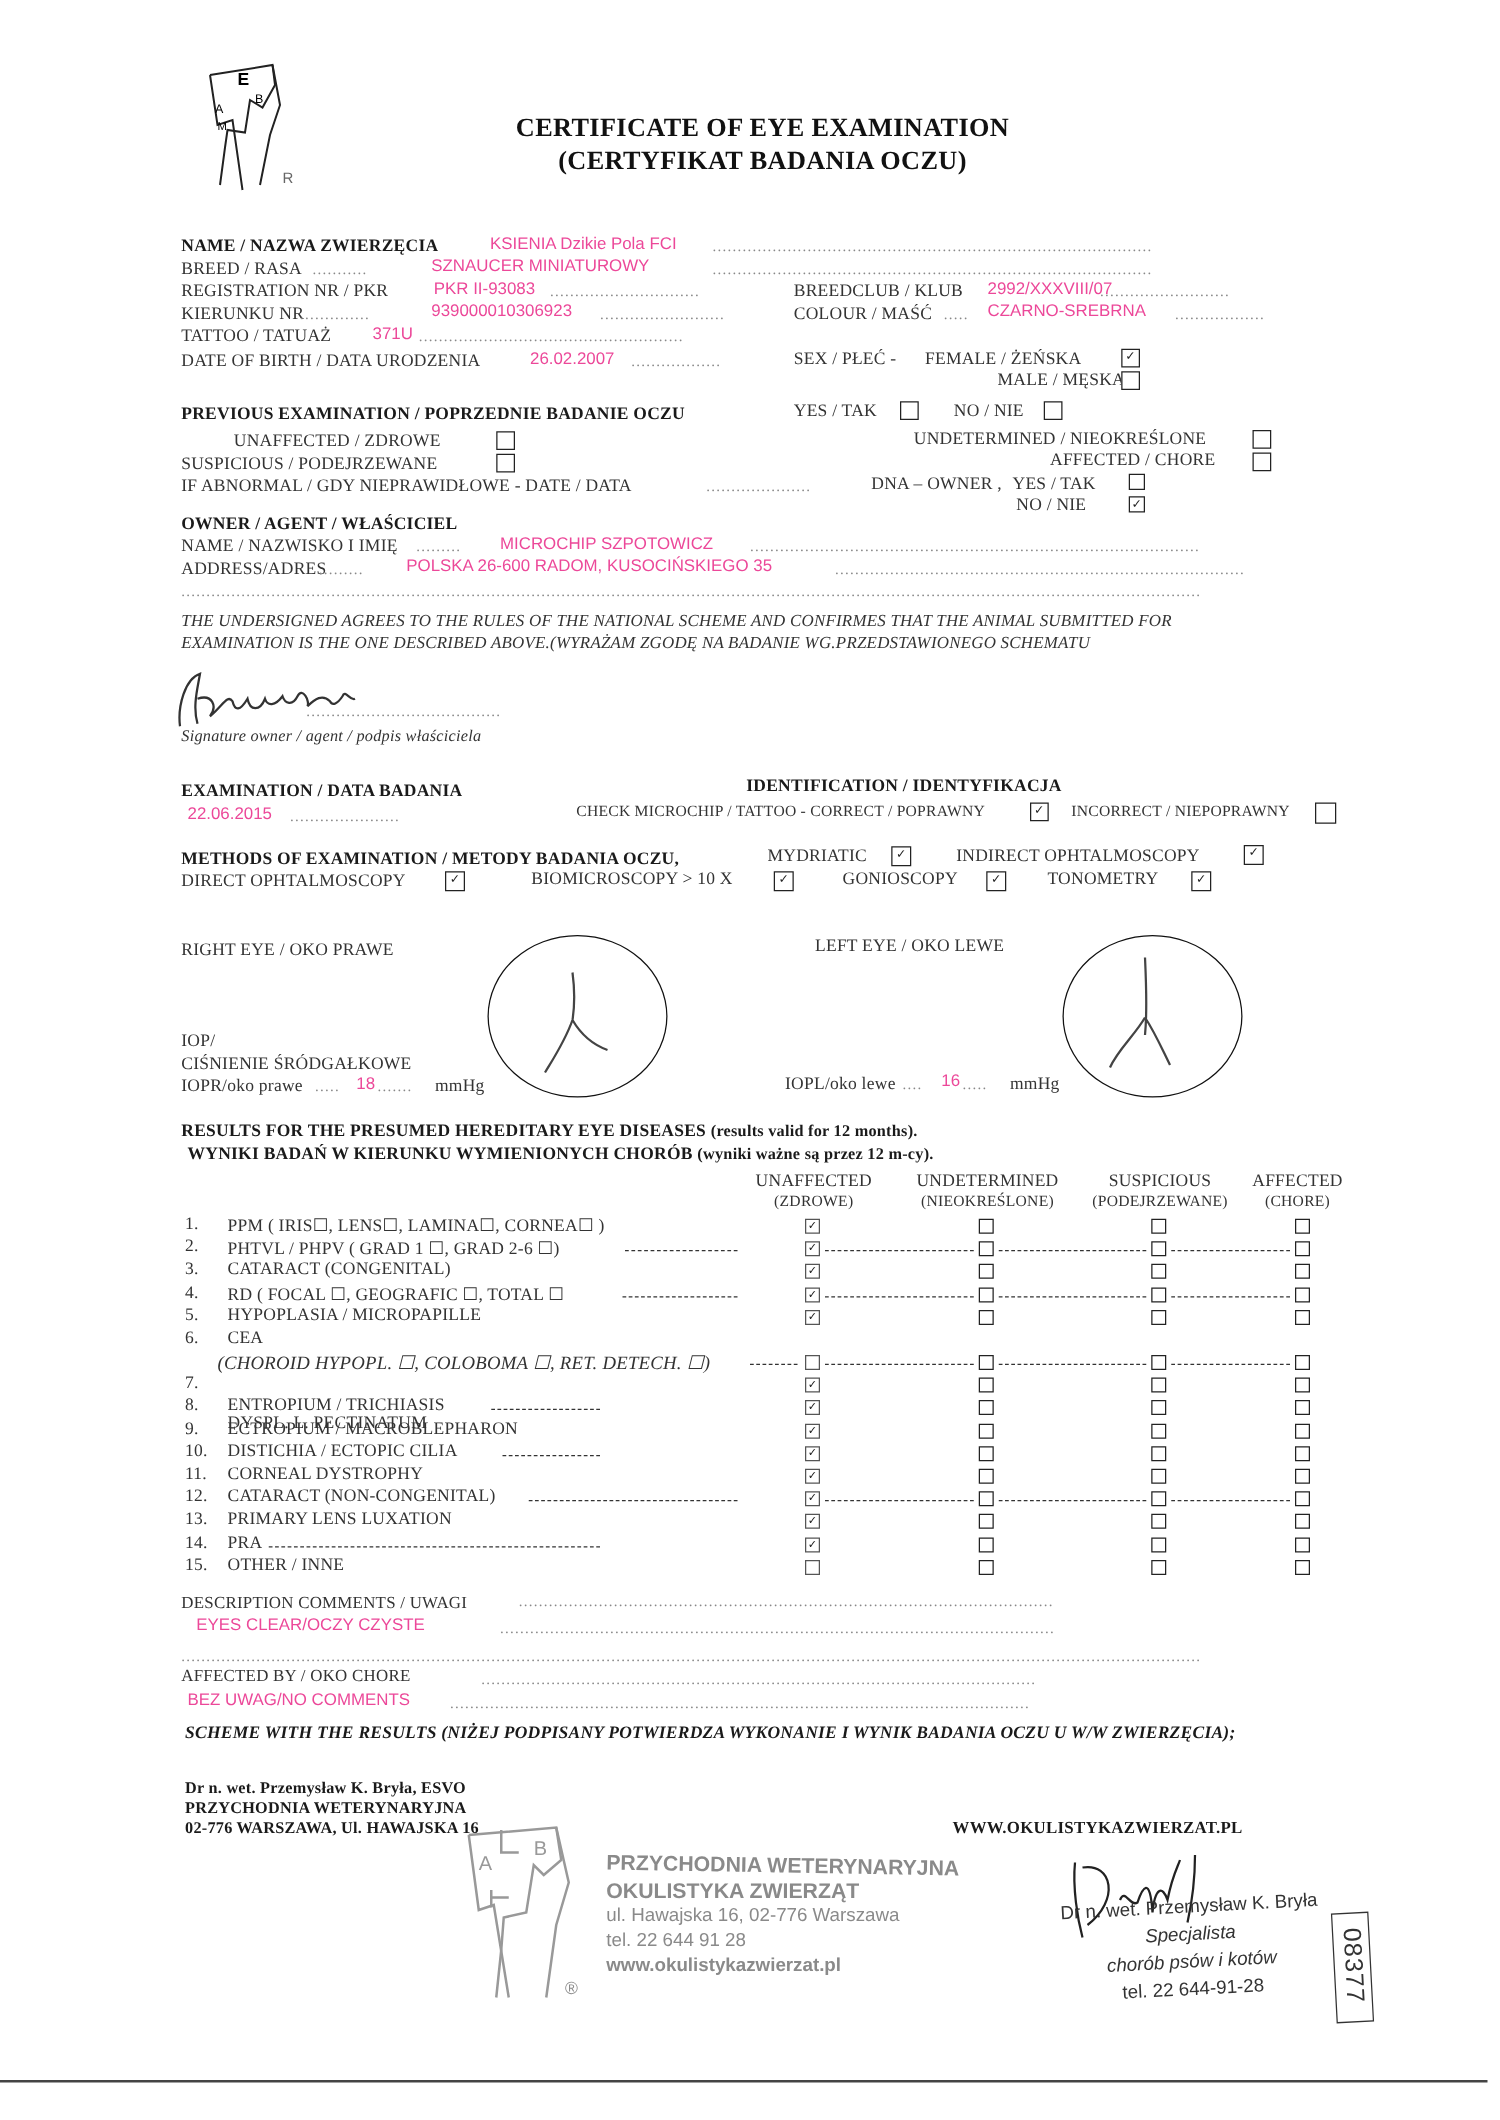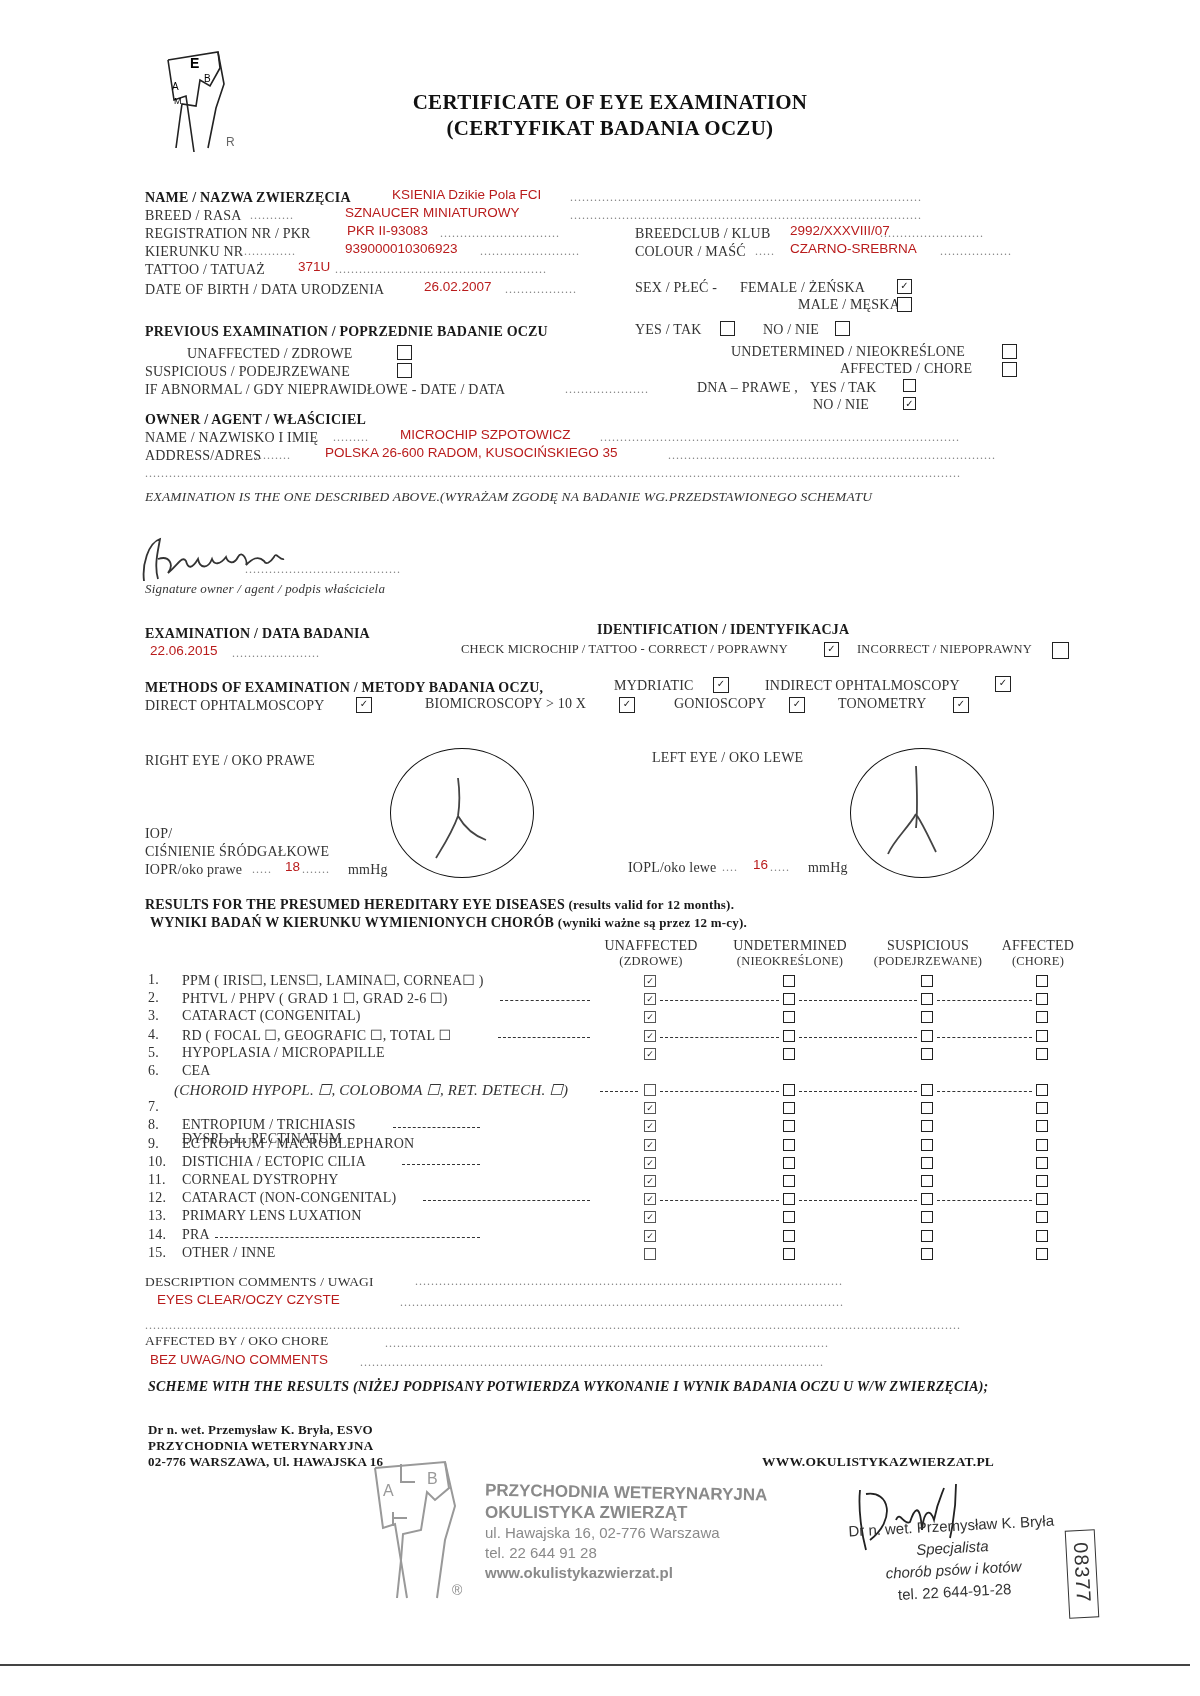--- a/index.html
+++ b/index.html
@@ -1,21 +1,21 @@
 <!DOCTYPE html>
 <html><head>
 <meta charset="utf-8">
 <style>
   html, body { margin: 0; padding: 0; background: #ffffff; }
   body { width: 1200px; height: 1696px; position: relative; overflow: hidden;
          font-family: "Liberation Serif", "DejaVu Serif", serif; color: #222; }
   .abs { position: absolute; white-space: nowrap; }
   .lbl { font-size: 14px; color: #333; letter-spacing: 0.2px; }
   .bold { font-weight: bold; color: #1a1a1a; }
-  .val { font-family: "Liberation Sans", "DejaVu Sans", sans-serif; font-size: 13.5px; color: #b91c1c; }
+  .val { font-family: "Liberation Sans", "DejaVu Sans", sans-serif; font-size: 13.5px; color: #ec4899; }
   .dots { color: #888; letter-spacing: 1px; font-size: 12px; }
   .ital { font-style: italic; }
   .cb { position: absolute; width: 13px; height: 13px; border: 1.6px solid #222; background: #fff;
         box-sizing: border-box; font-family: "DejaVu Sans", sans-serif; font-size: 10px;
         line-height: 11px; text-align: center; color: #222; }
   .cb.sm { width: 12px; height: 12px; border-width: 1.4px; font-size: 9px; line-height: 10px; }
   .dash { position: absolute; border-top: 1.5px dashed #333; height: 0; }
   .title { font-size: 21px; font-weight: bold; text-align: center; letter-spacing: 0.3px; color: #111; }
   .eye-circle { position: absolute; border: 1.6px solid #111; border-radius: 50%; }
   .stamp { font-family: "Liberation Sans", "DejaVu Sans", sans-serif; color: #8a8a8a; }
@@ -89,38 +89,39 @@
 <div class="abs lbl" style="left:731px;top:344px;">UNDETERMINED / NIEOKREŚLONE</div>
 <div class="cb" style="left:1002px;top:344px;width:15px;height:15px;"></div>
 
 <div class="abs lbl" style="left:145px;top:364px;">SUSPICIOUS / PODEJRZEWANE</div>
 <div class="cb" style="left:397px;top:363px;width:15px;height:15px;"></div>
 <div class="abs lbl" style="left:840px;top:361px;">AFFECTED / CHORE</div>
 <div class="cb" style="left:1002px;top:362px;width:15px;height:15px;"></div>
 
 <div class="abs lbl" style="left:145px;top:382px;">IF ABNORMAL / GDY NIEPRAWIDŁOWE - DATE / DATA</div>
 <div class="abs dots" style="left:565px;top:382px;">.....................</div>
-<div class="abs lbl" style="left:697px;top:380px;">DNA – PRAWE ,</div>
+<div class="abs lbl" style="left:697px;top:380px;">DNA – OWNER ,</div>
 <div class="abs lbl" style="left:810px;top:380px;">YES / TAK</div>
 <div class="cb" style="left:903px;top:379px;"></div>
 <div class="abs lbl" style="left:813px;top:397px;">NO / NIE</div>
 <div class="cb" style="left:903px;top:397px;">✓</div>
 
 <div class="abs lbl bold" style="left:145px;top:412px;">OWNER / AGENT / WŁAŚCICIEL</div>
 <div class="abs lbl" style="left:145px;top:430px;">NAME / NAZWISKO I IMIĘ</div>
 <div class="abs dots" style="left:333px;top:430px;">.........</div>
 <div class="abs val" style="left:400px;top:427px;">MICROCHIP SZPOTOWICZ</div>
 <div class="abs dots" style="left:600px;top:430px;">..........................................................................................</div>
 <div class="abs lbl" style="left:145px;top:448px;">ADDRESS/ADRES</div>
 <div class="abs dots" style="left:255px;top:448px;">.........</div>
 <div class="abs val" style="left:325px;top:445px;">POLSKA 26-600 RADOM, KUSOCIŃSKIEGO 35</div>
 <div class="abs dots" style="left:668px;top:448px;">..................................................................................</div>
 <div class="abs dots" style="left:145px;top:466px;">............................................................................................................................................................................................................</div>
 
 <div class="abs lbl ital" style="left:145px;top:488px;font-size:13.5px;line-height:17px;width:940px;">
+  <div style="text-align:justify;">THE UNDERSIGNED AGREES TO THE RULES OF THE  NATIONAL SCHEME AND CONFIRMES THAT THE ANIMAL SUBMITTED FOR</div>
   <div style="text-align:justify;">EXAMINATION  IS  THE  ONE  DESCRIBED  ABOVE.(WYRAŻAM  ZGODĘ  NA  BADANIE  WG.PRZEDSTAWIONEGO  SCHEMATU</div>
 </div>
 <div class="abs" style="left:138px;top:535px;">
   <svg width="180" height="50" viewBox="0 0 180 50">
     <path d="M6 46 C4 30, 10 8, 22 4 C20 16, 16 30, 20 44 M20 24 C32 20, 36 30, 30 38 C40 30, 44 20, 48 26 C50 34, 54 34, 60 24 C62 34, 70 34, 74 24 C76 30, 82 30, 88 22 C90 28, 96 30, 100 22 C104 14, 110 26, 108 30 C114 24, 120 20, 126 26 C128 30, 132 28, 136 22 C138 16, 142 26, 146 24" fill="none" stroke="#333" stroke-width="1.8"></path>
   </svg>
 </div>
 <div class="abs dots" style="left:245px;top:562px;">.......................................</div>
 <div class="abs lbl ital" style="left:145px;top:581px;font-size:13px;">Signature owner / agent / podpis właściciela</div>
 

